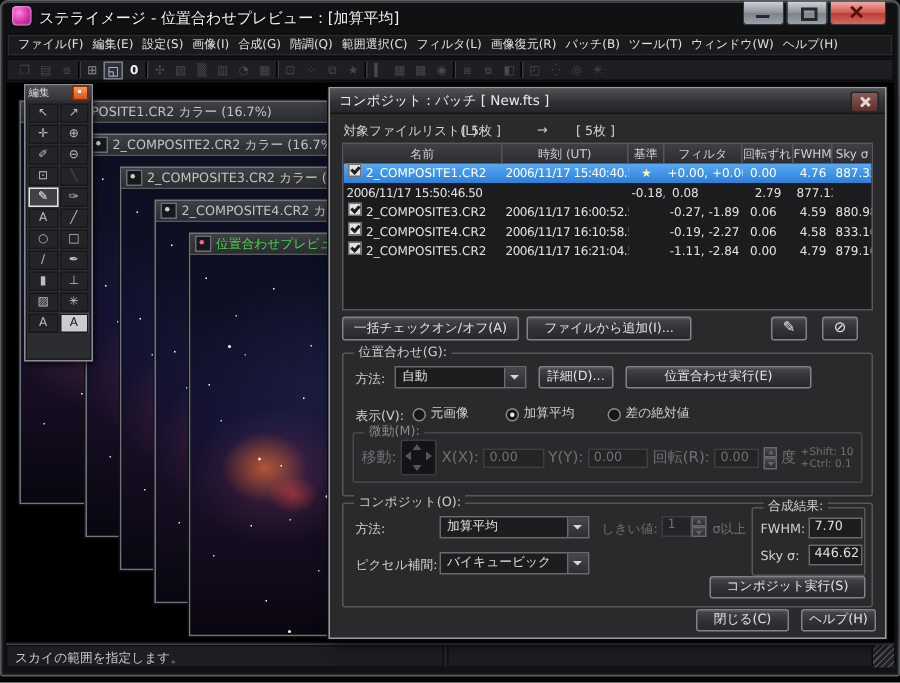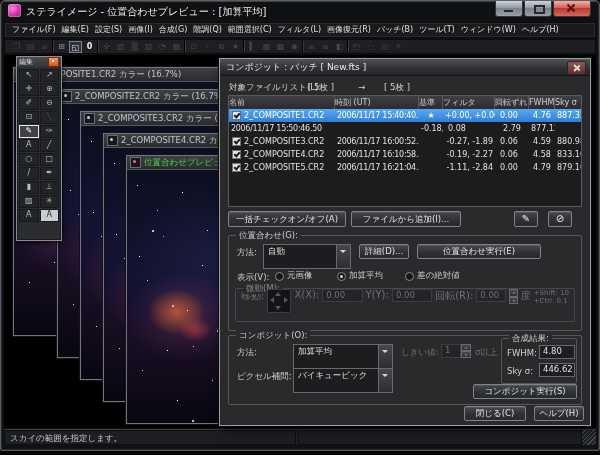--- a/index.html
+++ b/index.html
@@ -99,61 +99,61 @@
     background:linear-gradient(#8b5a55,#5d302c);border:1px solid #26262a}
   .dlg-close::before,.dlg-close::after{content:"";position:absolute;left:8px;top:2px;width:1.5px;height:8px;background:#e8d8d4}
   .dlg-close::before{transform:rotate(45deg)}.dlg-close::after{transform:rotate(-45deg)}
 
   .dlg-text{position:absolute;font-size:8.5px;color:#d2d2d4;white-space:nowrap}
 
   
   .tbl{position:absolute;left:8px;top:36px;width:354px;height:112px;background:#1c1c1e;border:1px solid #59595c;box-sizing:border-box;overflow:hidden}
   .thead,.trow{display:grid;grid-template-columns:106px 84px 24px 52px 34px 26px 1fr;height:13px;line-height:13px}
   .thead{background:linear-gradient(#404044,#2c2c30);color:#cfcfd2}
-  .th{border-right:1px solid #57575a;text-align:left;font-size:8px;overflow:hidden;white-space:nowrap}
+  .th{border-right:1px solid #57575a;text-align:center;font-size:8px;overflow:hidden;white-space:nowrap}
   .trow{color:#e2e2e4;font-size:8px}
   .trow.sel{background:linear-gradient(#57aaf4,#2e7fd6);color:#fff}
   .td{padding:0 2px;overflow:hidden;white-space:nowrap}
-  .c-name{display:flex;align-items:center;gap:3px;padding-left:3px}
+  .c-name{display:flex;gap:3px;padding-left:3px}
   .c-time{letter-spacing:-.3px}
   .c-ref{text-align:center;color:#fff6bd}
   .c-shift{text-align:right}
   .c-rot{padding-left:5px}
   .c-fwhm{text-align:center}
   .c-sky{text-align:right;padding-right:4px}
   .cb{width:9px;height:9px;background:#e2e2e2;border:1px solid #707074;flex:0 0 9px;position:relative;box-sizing:border-box}
   .cb::after{content:"";position:absolute;left:1px;top:1px;width:4px;height:2px;
     border-left:2px solid #1c1c1c;border-bottom:2px solid #1c1c1c;transform:rotate(-48deg)}
 
   
   .btn{position:absolute;height:16px;background:linear-gradient(#46484c,#2f3134 55%,#27292c);
     border:1px solid #808488;border-radius:2px;color:#e4e4e6;font-size:8.5px;text-align:center;
     line-height:14px;box-shadow:inset 0 1px 0 rgba(255,255,255,.08);box-sizing:border-box;white-space:nowrap;overflow:hidden}
   .icon-btn{font-size:10px;line-height:13px;color:#e8e8ea}
   .group{position:absolute;border:1px solid #57575a;border-radius:2px}
   .glabel{position:absolute;top:-6px;left:7px;background:#2a2a2c;padding:0 3px;font-size:8.5px;color:#cfcfd2;line-height:11px;white-space:nowrap}
   .lbl{position:absolute;font-size:8.5px;color:#cfcfd2;white-space:nowrap}
   .lbl.dis,.dis{color:#707074}
-  .select{position:absolute;height:25px;background:#1d1d1f;border:1px solid #6a6a6e;display:flex;align-items:stretch;box-sizing:border-box}
+  .select{position:absolute;height:15px;background:#1d1d1f;border:1px solid #6a6a6e;display:flex;align-items:stretch;box-sizing:border-box}
   .sel-val{flex:1;padding:0 4px;font-size:8.5px;color:#e0e0e2;line-height:13px;overflow:hidden;white-space:nowrap}
   .dd{width:13px;background:linear-gradient(#46484c,#2c2e31);border-left:1px solid #6a6a6e;position:relative}
   .dd::after{content:"";position:absolute;left:3px;top:5px;border:3px solid transparent;border-top-color:#d8d8da}
   .inp{position:absolute;height:14px;background:#1d1d1f;border:1px solid #6a6a6e;color:#e0e0e2;
     font-size:8.5px;padding:0 3px;font-family:inherit;box-sizing:border-box}
   .inp.dis{border-color:#3e3e42;color:#707074;background:#242426}
   .radio-opt{position:absolute;display:flex;align-items:center;gap:3px;font-size:8.5px;color:#cfcfd2;white-space:nowrap}
   .radio{width:9px;height:9px;border-radius:50%;background:#17171a;border:1px solid #8a8a8e;box-sizing:border-box;flex:0 0 9px}
   .radio.on::after{content:"";display:block;margin:2px;width:3px;height:3px;border-radius:50%;background:#e8e8ea}
   .spin{position:absolute;width:10px;height:15px;display:flex;flex-direction:column}
   .spin span{flex:1;background:linear-gradient(#46484c,#2c2e31);border:1px solid #6a6a6e;position:relative;box-sizing:border-box}
   .spin span::after{content:"";position:absolute;left:2px;border:2px solid transparent}
   .spin .up::after{top:1px;border-bottom:3px solid #9a9a9e;border-top:none}
   .spin .dn::after{top:2px;border-top:3px solid #9a9a9e;border-bottom:none}
   .fine{position:absolute;left:6px;right:6px;top:52px;height:34px;border:1px solid #48484c;border-radius:2px;
-    display:flex;gap:3px;padding:0 5px;box-sizing:border-box}
+    display:flex;align-items:center;gap:3px;padding:0 5px;box-sizing:border-box}
   .fine .flbl{font-size:10px;color:#707074;white-space:nowrap}
   .fine .finp{width:44px;height:13px;background:#242426;border:1px solid #3e3e42;color:#707074;font-size:8.5px;padding:0 3px;box-sizing:border-box;line-height:11px}
   .fine .finp.small{width:32px}
   .pad{width:22px;height:22px;background:#141416;border:1px solid #3c3c40;border-radius:2px;position:relative;flex:0 0 22px}
   .pad i{position:absolute;border:3px solid transparent}
   .pad .pu{left:7px;top:2px;border-bottom:4px solid #55555a;border-top:none}
   .pad .pd{left:7px;bottom:2px;border-top:4px solid #55555a;border-bottom:none}
   .pad .pl{left:2px;top:7px;border-right:4px solid #55555a;border-left:none}
   .pad .pr{right:2px;top:7px;border-left:4px solid #55555a;border-right:none}
   .spin.dis-sp span::after{opacity:.45}
@@ -479,21 +479,21 @@
 
         <span class="lbl" style="left:8px;top:35px">ピクセル補間:</span>
         <div class="select" style="left:64px;top:32px;width:100px">
           <span class="sel-val">バイキュービック</span>
           <span class="dd"></span>
         </div>
 
         <div class="group" style="left:272px;right:4px;top:2px;height:44px">
           <span class="glabel">合成結果:</span>
           <span class="lbl" style="left:5px;top:9px">FWHM:</span>
-          <span class="inp" style="left:37px;top:6px;width:36px">4.80</span>
+          <span class="inp" style="left:37px;top:6px;width:36px">7.70</span>
           <span class="lbl" style="left:5px;top:27px">Sky σ:</span>
           <span class="inp" style="left:37px;top:24px;width:36px">446.62</span>
         </div>
 
         <div class="btn" style="right:4px;top:48px;width:104px;height:15px;line-height:13px">コンポジット実行(S)</div>
       </div>
 
       <div class="btn" style="left:244px;top:347px;width:62px;height:15px;line-height:13px">閉じる(C)</div>
       <div class="btn" style="left:314px;top:347px;width:50px;height:15px;line-height:13px">ヘルプ(H)</div>
     </div>

